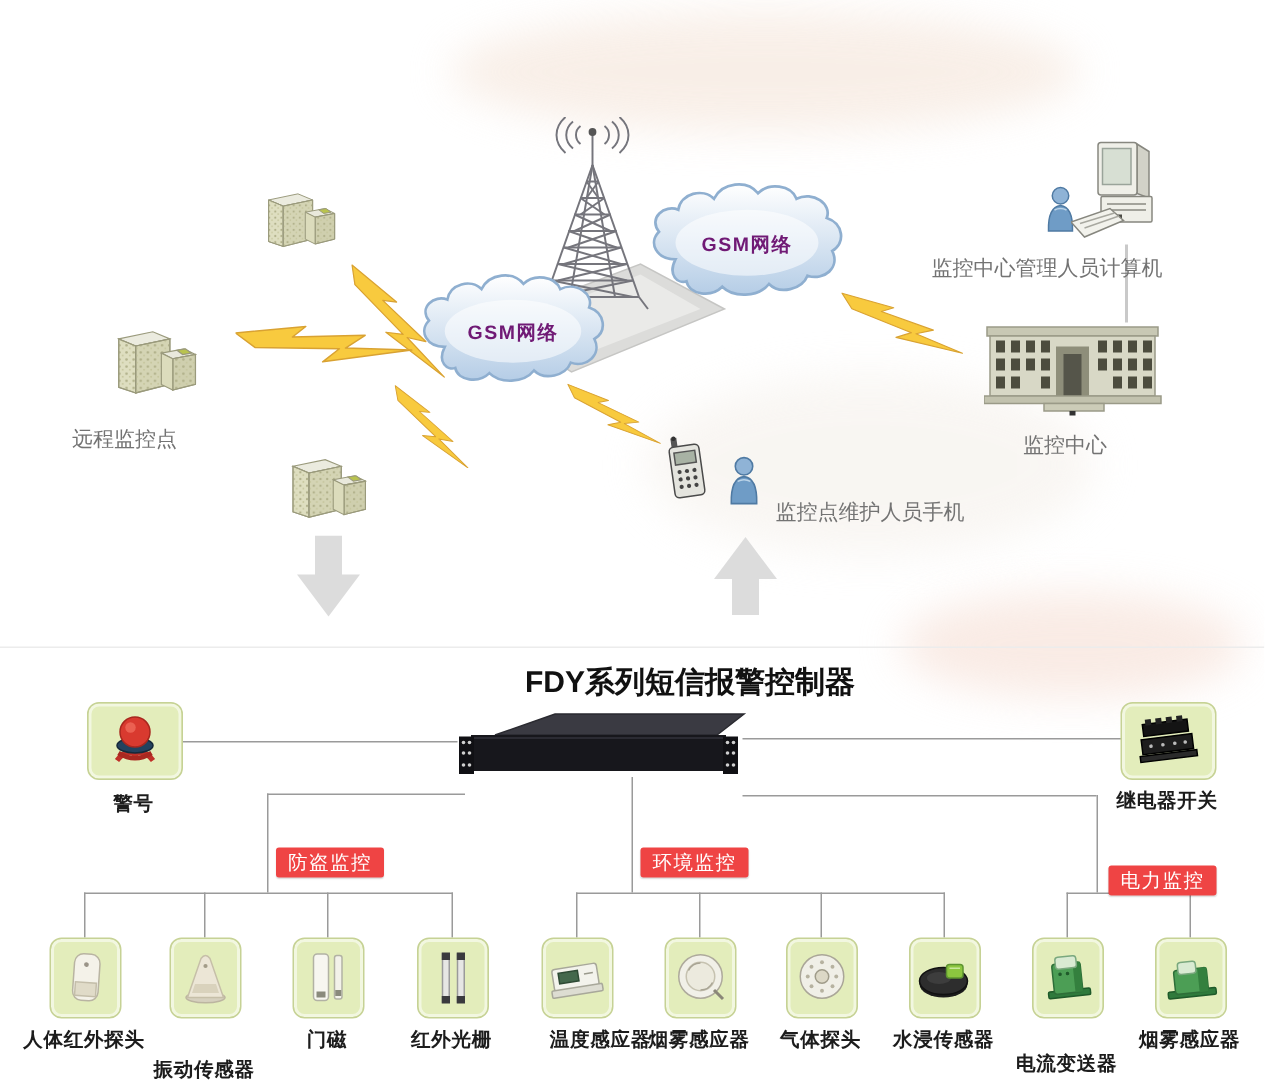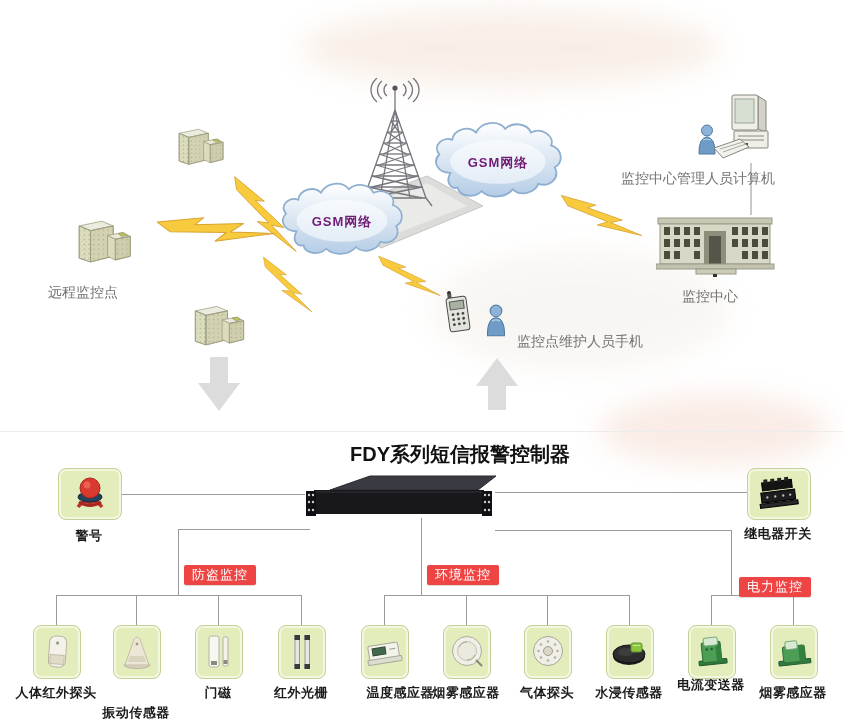--- a/index.html
+++ b/index.html
@@ -436,16 +436,16 @@
   </div>
 
   <div class="devlbl" style="left:6px;top:684px;">人体红外探头</div>
   <div class="devlbl" style="left:86px;top:704px;">振动传感器</div>
   <div class="devlbl" style="left:168px;top:684px;">门磁</div>
   <div class="devlbl" style="left:251px;top:684px;">红外光栅</div>
   <div class="devlbl" style="left:334px;top:684px;text-align:right;">温度感应器</div>
   <div class="devlbl" style="left:416px;top:684px;">烟雾感应器</div>
   <div class="devlbl" style="left:497px;top:684px;">气体探头</div>
   <div class="devlbl" style="left:579px;top:684px;">水浸传感器</div>
-  <div class="devlbl" style="left:661px;top:676px;">电流变送器</div>
+  <div class="devlbl" style="left:661px;top:700px;">电流变送器</div>
   <div class="devlbl" style="left:743px;top:684px;">烟雾感应器</div>
 
 </div>
 
 </body></html>

